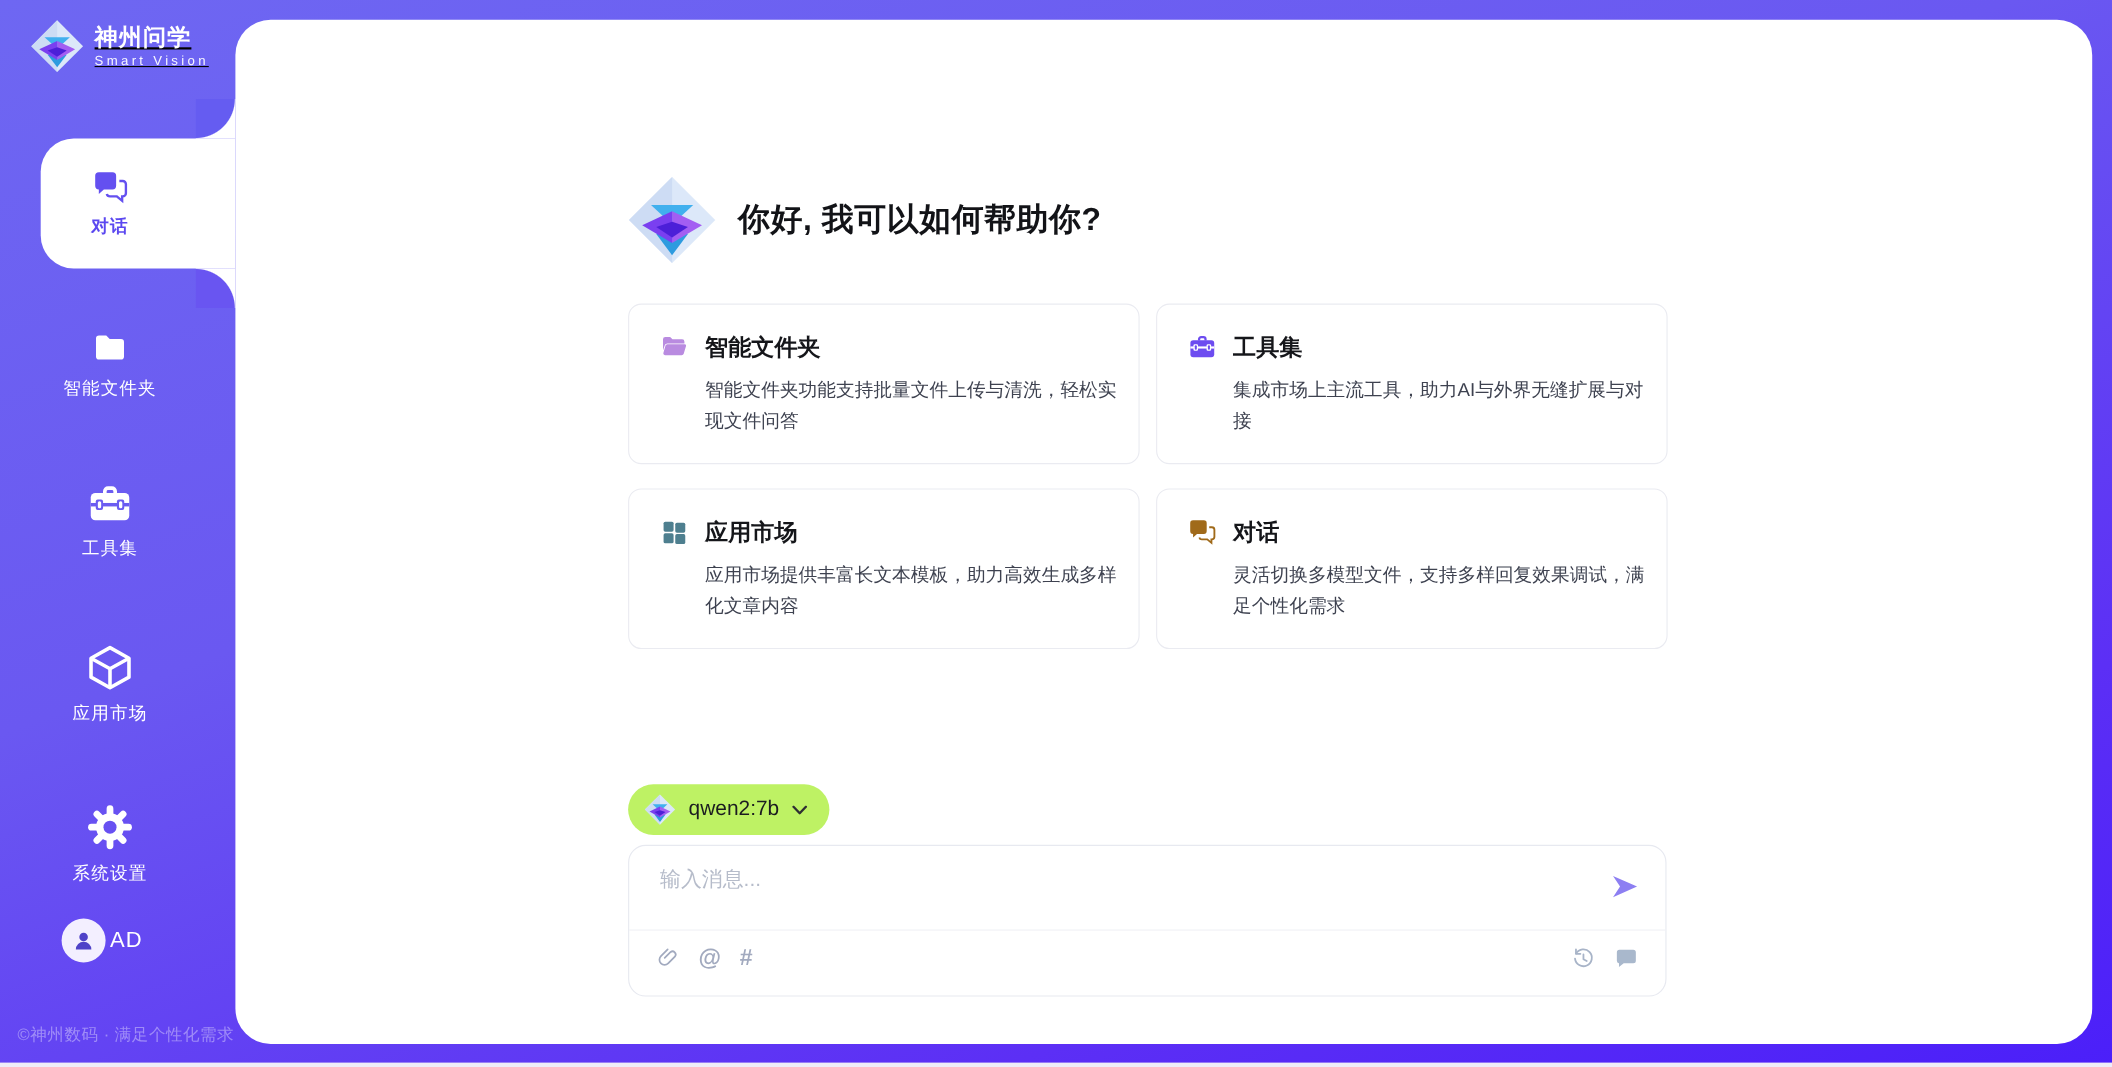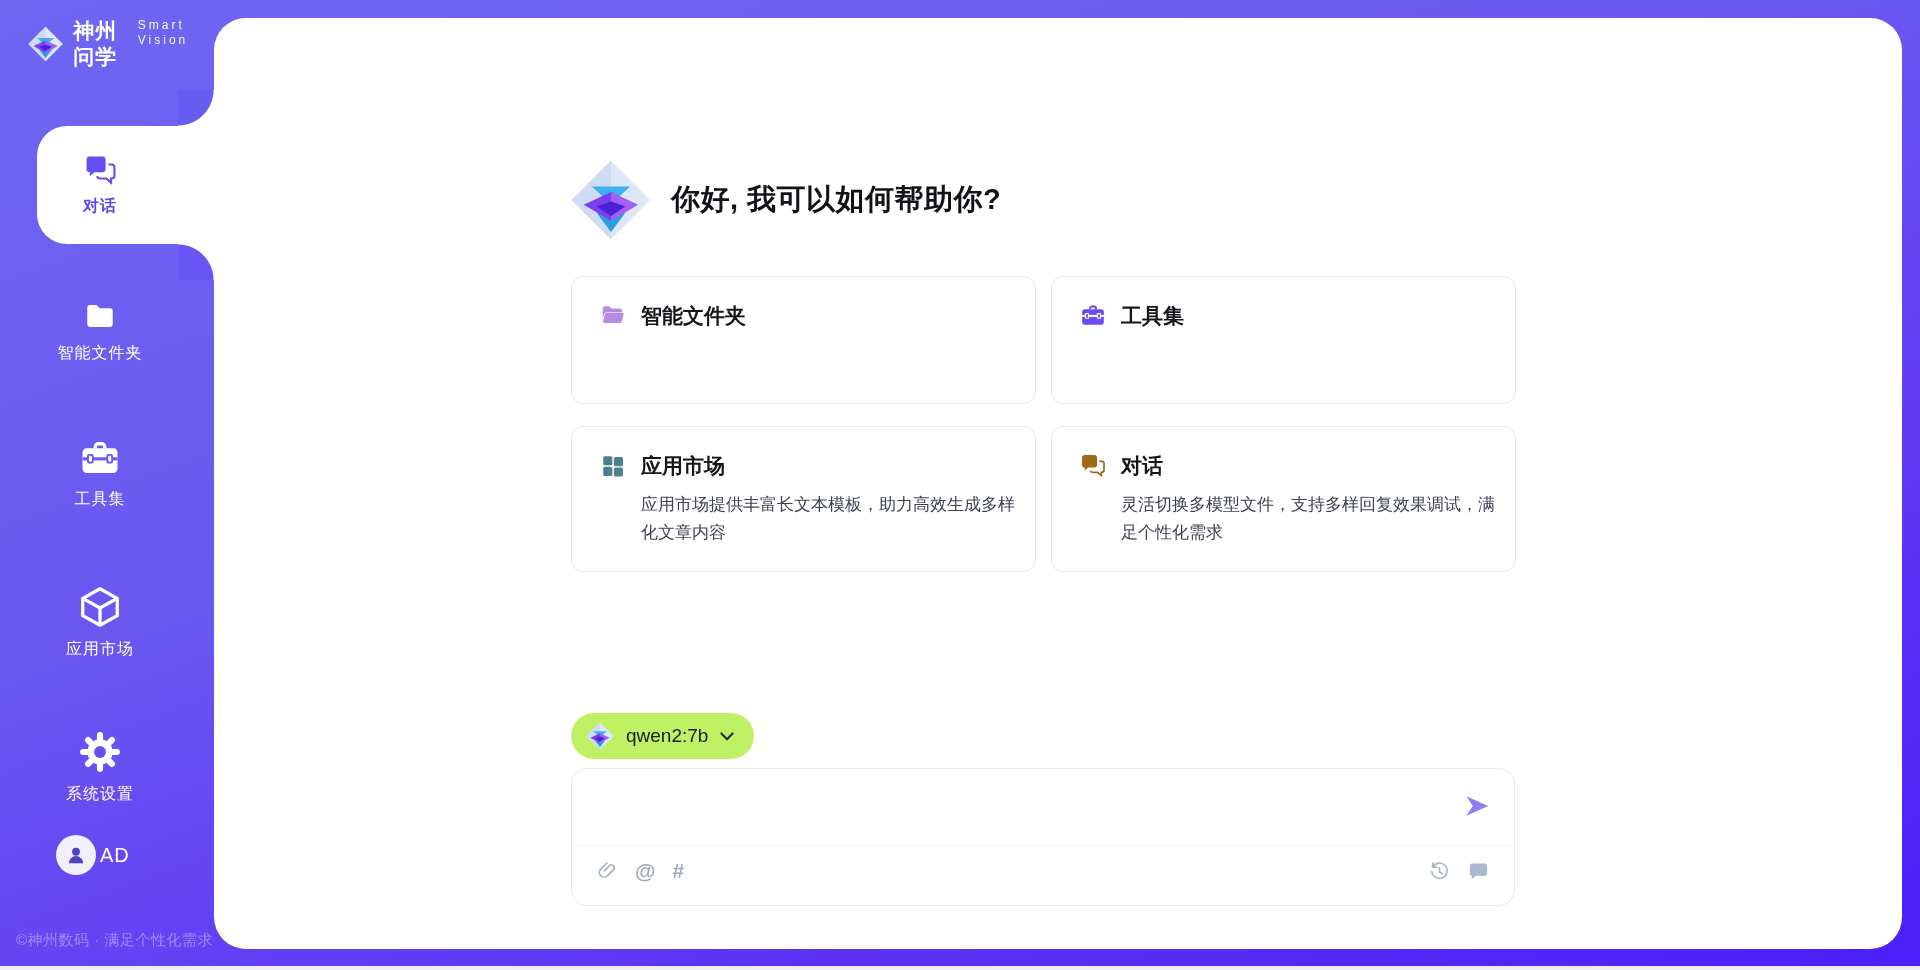--- a/index.html
+++ b/index.html
@@ -7,21 +7,21 @@
   .stage{position:relative;width:1920px;height:970px;
     background:linear-gradient(160deg,#6e67f2 0%,#6a58f1 40%,#5c2ff5 78%,#4b1ff9 100%);}
   .bottom-edge{position:absolute;left:0;bottom:0;width:100%;height:4px;background:#efedf8;}
 
   
   .panel{position:absolute;left:214px;top:18px;width:1688px;height:931px;background:#ffffff;border-radius:32px;}
 
   
   .sidebar{position:absolute;left:0;top:0;width:214px;height:970px;}
   .brand{position:absolute;left:28px;top:18px;display:flex;align-items:center;gap:10px;}
-  .brand-text{display:flex;flex-direction:row;}
+  .brand-text{display:flex;flex-direction:column;text-decoration:underline;}
   .brand-name{color:#fff;font-size:21px;font-weight:bold;letter-spacing:1px;line-height:26px;}
   .brand-sub{color:rgba(255,255,255,.95);font-size:12px;letter-spacing:3px;line-height:15px;}
 
   .active-blob{position:absolute;left:37px;top:126px;width:177px;height:118px;background:#fff;border-radius:30px 0 0 30px;}
   .active-blob::before{content:"";position:absolute;top:-36px;right:0;width:36px;height:36px;
     background:radial-gradient(circle 36px at 0 0,#655cf1 35px,#ffffff 36px);}
   .active-blob::after{content:"";position:absolute;bottom:-36px;right:0;width:36px;height:36px;
     background:radial-gradient(circle 36px at 0 100%,#6955f1 35px,#ffffff 36px);}
 
   .nav-item{position:absolute;left:0;width:200px;display:flex;flex-direction:column;align-items:center;cursor:pointer;z-index:2;}
@@ -95,40 +95,42 @@
     <div class="cards">
 
       <div class="card">
         <div class="card-head">
           <svg width="26" height="26" viewBox="0 0 24 24">
             <path fill="#b98be0" d="M2.5 5a2 2 0 0 1 2-2h4l2 2h8a2 2 0 0 1 2 2v1.5H6.2a2.3 2.3 0 0 0-2.2 1.6L2.5 14.5z"></path>
             <path fill="#b98be0" d="M6.1 9.1h14.6a1.2 1.2 0 0 1 1.15 1.55l-1.95 6.6a1.8 1.8 0 0 1-1.73 1.25H4.5a1.7 1.7 0 0 1-1.63-2.2l1.77-6a1.6 1.6 0 0 1 1.46-1.2z"></path>
           </svg>
           <div class="card-title">智能文件夹</div>
         </div>
+        <div class="card-desc">智能文件夹功能支持批量文件上传与清洗，轻松实现文件问答</div>
       </div>
 
       <div class="card">
         <div class="card-head">
           <svg width="26" height="26" viewBox="0 0 24 24">
             <defs>
                 <mask id="case-cut-a">
                   <rect width="24" height="24" fill="#fff"></rect>
               <rect x="2" y="11" width="20" height="1.8" fill="#000"></rect>
               <rect x="4.6" y="9.2" width="3.8" height="5.4" rx="1" fill="#000"></rect>
               <rect x="15.6" y="9.2" width="3.8" height="5.4" rx="1" fill="#000"></rect>
                 </mask>
               </defs>
             <path d="M9.3 6V5a1.7 1.7 0 0 1 1.7-1.7h2A1.7 1.7 0 0 1 14.7 5v1" fill="none" stroke="#6d4cf0" stroke-width="1.9"></path>
             <rect x="2" y="5.8" width="20" height="14.2" rx="2.4" fill="#6d4cf0" mask="url(#case-cut-a)"></rect>
             <rect x="5.7" y="10.1" width="1.7" height="3.6" rx="0.8" fill="#6d4cf0"></rect>
             <rect x="16.7" y="10.1" width="1.7" height="3.6" rx="0.8" fill="#6d4cf0"></rect>
           </svg>
           <div class="card-title">工具集</div>
         </div>
+        <div class="card-desc">集成市场上主流工具，助力AI与外界无缝扩展与对接</div>
       </div>
 
       <div class="card">
         <div class="card-head">
           <svg width="26" height="26" viewBox="0 0 24 24">
             <g fill="#4e7f8f">
               <rect x="3" y="3" width="8.4" height="8.4" rx="1.4"></rect>
               <rect x="12.8" y="3.8" width="8.4" height="8.4" rx="1.4"></rect>
               <rect x="3" y="12.8" width="8.4" height="8.4" rx="1.4"></rect>
               <rect x="12.8" y="13.4" width="8.4" height="8.4" rx="1.4"></rect>
@@ -155,20 +157,21 @@
       <svg width="28" height="28" viewBox="0 0 100 100">
           <use href="#diamond-shape"></use>
         </svg>
       <span class="model-name">qwen2:7b</span>
       <svg width="14" height="9" viewBox="0 0 12 8">
         <polyline points="1,1.3 6,6.5 11,1.3" fill="none" stroke="#2f2f33" stroke-width="1.9" stroke-linecap="round" stroke-linejoin="round"></polyline>
       </svg>
     </button>
 
     <div class="composer">
+      <textarea placeholder="输入消息..." style=""></textarea>
       <button class="send-btn">
         <svg width="30" height="30" viewBox="0 0 24 24">
           <path d="M3.5 4.2 21 12 3.5 19.8 8.6 12z" fill="#8d7ff2"></path>
         </svg>
       </button>
       <div class="composer-divider"></div>
 
       <div class="tools-left">
         <button class="tool-btn">
           <svg width="21" height="24" viewBox="0 0 24 24">

